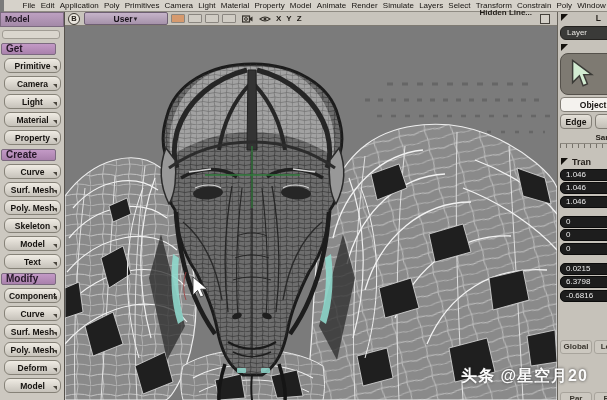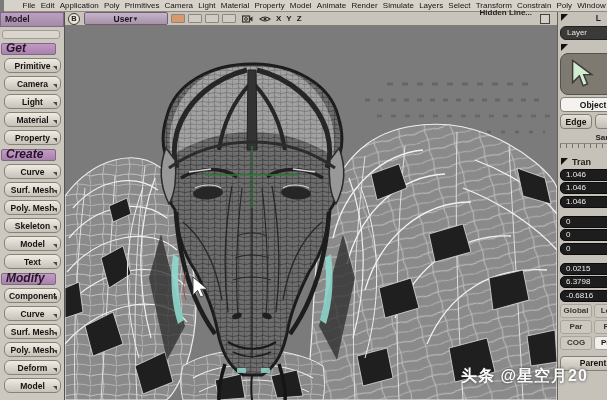--- a/index.html
+++ b/index.html
@@ -9,22 +9,22 @@
   .menubar{position:absolute;top:0;left:4px;width:607px;height:12px;background:#d6d2ca;
            border-bottom:1px solid #8f8b83;display:flex;align-items:center;padding-left:16px;box-sizing:border-box;}
   .mi{font-size:8px;color:#15120f;padding:0 2.6px;white-space:nowrap;cursor:default;}
   
   .left-panel{position:absolute;top:12px;left:0;width:65px;bottom:0;background:#ccc8c0;
               border-right:1px solid #55514b;box-sizing:border-box;overflow:hidden;}
   .panel-title{height:12px;margin:0;background:linear-gradient(#bda0c1,#a489a8);border:1px solid #7c6a80;
                font-size:8.5px;font-weight:bold;color:#1d1420;padding:1px 0 0 4px;}
   .blank-strip{height:7px;margin:3px 4px 2px 2px;background:#dad6ce;border:1px solid #a09c94;border-radius:3px;}
   .sec-header{height:9px;margin:4px 8px 1px 1px;background:linear-gradient(#c39ac6,#a981ac);
-              border:1px solid #7c6a80;border-radius:2px;font-size:12px;font-weight:bold;color:#241626;
-              padding:0 0 1px 4px;line-height:9px;font-style:italic;}
+              border:1px solid #7c6a80;border-radius:2px;font-size:10px;font-weight:bold;color:#241626;
+              padding:0 0 1px 4px;line-height:9px;}
   .tool-btn{position:relative;height:13px;margin:3px 3px 3px 4px;border:1px solid #868278;border-radius:6px;
             background:linear-gradient(#efebe3,#c6c2ba);display:flex;align-items:center;justify-content:center;
             font-size:8.5px;font-weight:bold;color:#15120f;cursor:default;text-align:center;}
   .tri{position:absolute;right:3px;bottom:2px;width:0;height:0;border-top:4px solid #4a463e;border-left:4px solid transparent;}
   
   .vp-header{position:absolute;top:12px;left:65px;width:492px;height:14px;background:#c8c4bc;
              border-bottom:1px solid #7e7a72;display:flex;align-items:center;box-sizing:border-box;padding:0 3px;}
   .b-badge{width:10px;height:10px;border:1px solid #3c3832;border-radius:50%;background:#e9e5dd;
            font-size:7.5px;font-weight:bold;color:#211d18;text-align:center;line-height:10px;}
   .user-dd{width:82px;height:11px;margin-left:4px;background:linear-gradient(#c6b4ca,#a692aa);
@@ -60,21 +60,21 @@
   .sample-lbl{font-size:8px;font-weight:bold;color:#211d18;text-align:right;padding-right:4px;margin-top:4px;}
   .tick-strip{height:4px;margin:1px 2px 0 2px;border-top:1px solid #8a867e;
               background:repeating-linear-gradient(90deg,#76726a 0 1px,transparent 1px 6px);}
   .tran-head{height:11px;display:flex;align-items:center;gap:4px;padding:0 3px;margin-top:8px;
              font-size:9px;font-weight:bold;color:#211d18;}
   .val-pill{height:10px;margin:1.5px 2px;background:#1d1d1d;border:1px solid #0c0c0c;border-radius:5px;
             color:#ececec;font-size:8px;line-height:10px;padding-left:5px;}
   .grp-gap{height:5px;}
   .tog-row{display:flex;gap:2px;margin:2px 2px 0 2px;}
   .tog{flex:0 0 30px;height:12px;font-size:8px;font-weight:bold;color:#3a362e;background:#ccc8c0;
-       border:1px solid #a8a49c;border-radius:3px;text-align:center;line-height:12px;}
+       border:1px solid #a8a49c;border-radius:3px;text-align:center;line-height:12px;margin-top:36px;}
   .tog.on{background:#f2f0ec;color:#15120f;}
   .parent-btn{height:13px;margin:6px 2px 0 2px;}
   
   .watermark{position:absolute;left:461px;top:366px;font-size:16px;font-weight:bold;color:#fbfbfb;
              text-shadow:0 0 3px rgba(40,40,40,.85);letter-spacing:1px;white-space:nowrap;z-index:40;}
 </style>
 </head>
 <body>
 
 <div class="app">

